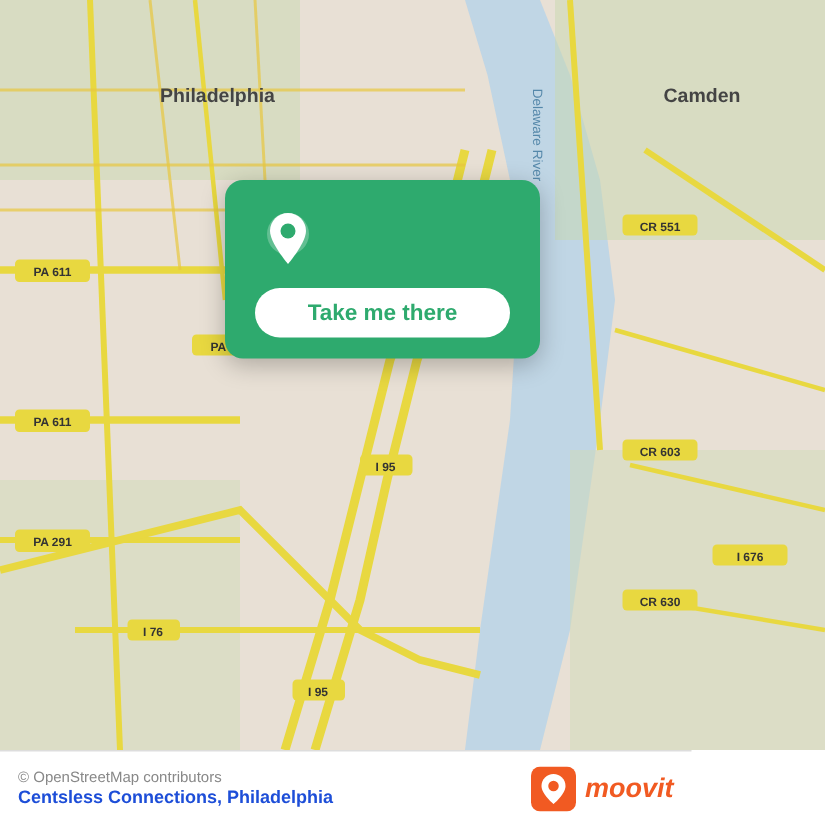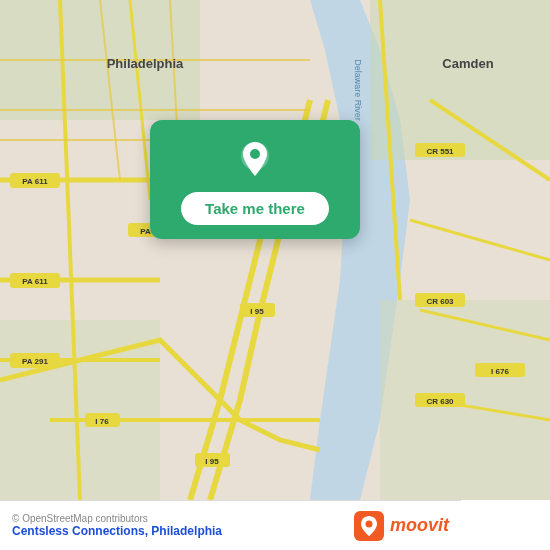--- a/index.html
+++ b/index.html
@@ -30,21 +30,20 @@
     
     .location-card {
       position: absolute;
       top: 120px;
       left: 150px;
       width: 210px;
       background: #2eaa6e;
       border-radius: 12px;
       display: flex;
       flex-direction: column;
-      align-items: center;
       padding: 18px 20px 14px 20px;
       box-shadow: 0 4px 16px rgba(0,0,0,0.25);
       z-index: 10;
     }
 
     .pin-icon {
       width: 44px;
       height: 44px;
       margin-bottom: 10px;
     }

